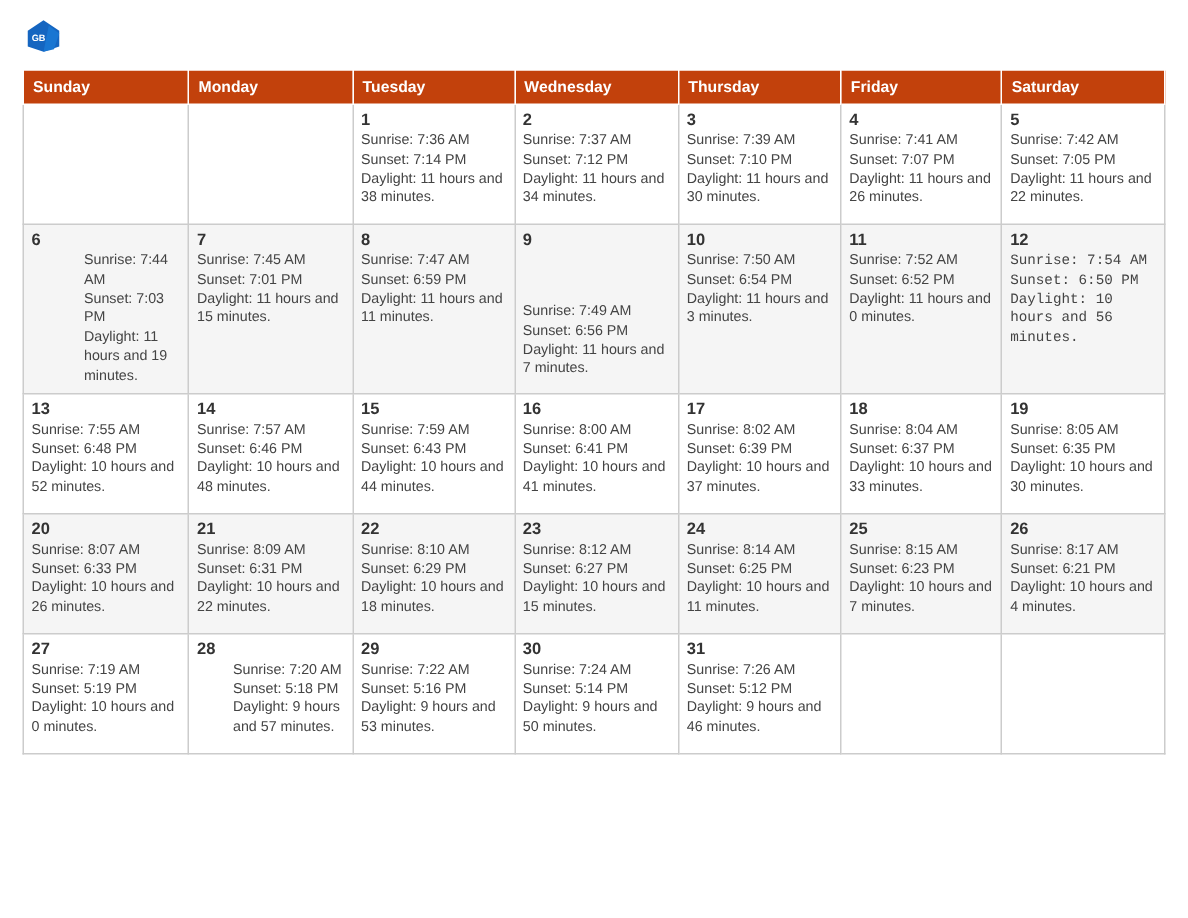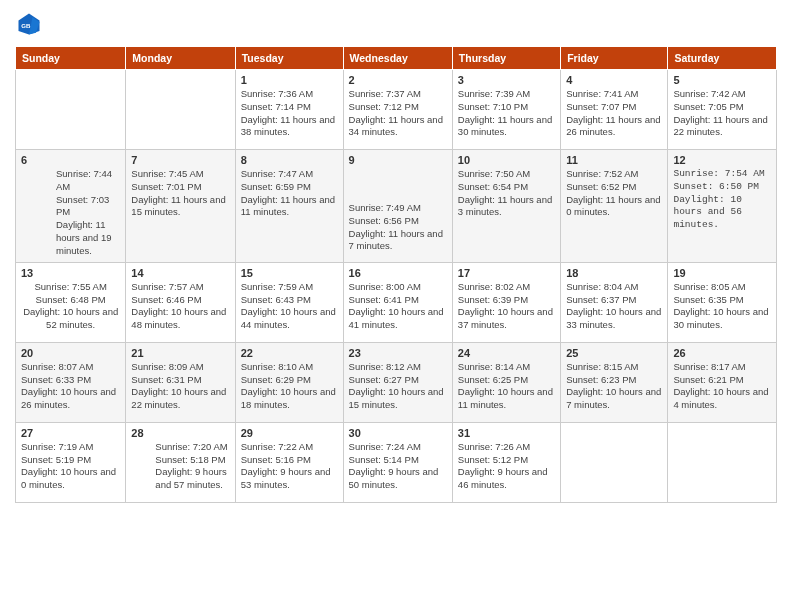--- a/index.html
+++ b/index.html
@@ -199,21 +199,21 @@
           <td>
             <span class="day-number">12</span>
             <div class="day-info" style="white-space: pre-line; font-family: Liberation Mono, monospace;">Sunrise: 7:54 AM
 Sunset: 6:50 PM
 Daylight: 10 hours and 56 minutes.</div>
           </td>
         </tr>
         <tr>
           <td>
             <span class="day-number">13</span>
-            <div class="day-info" style="white-space: pre-line; text-align: center;">Sunrise: 7:55 AM
+            <div class="day-info" style="white-space: pre-line;">Sunrise: 7:55 AM
 Sunset: 6:48 PM
 Daylight: 10 hours and 52 minutes.</div>
           </td>
           <td>
             <span class="day-number">14</span>
             <div class="day-info" style="white-space: pre-line;">Sunrise: 7:57 AM
 Sunset: 6:46 PM
 Daylight: 10 hours and 48 minutes.</div>
           </td>
           <td>

